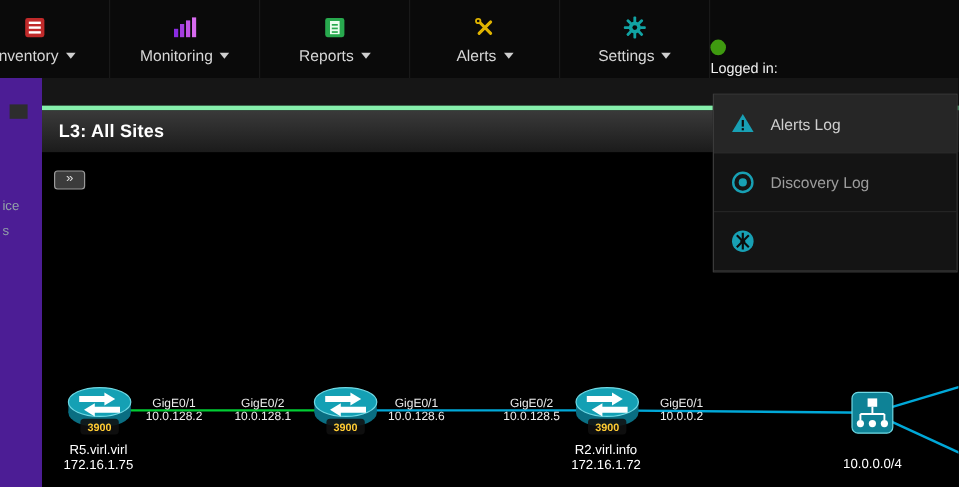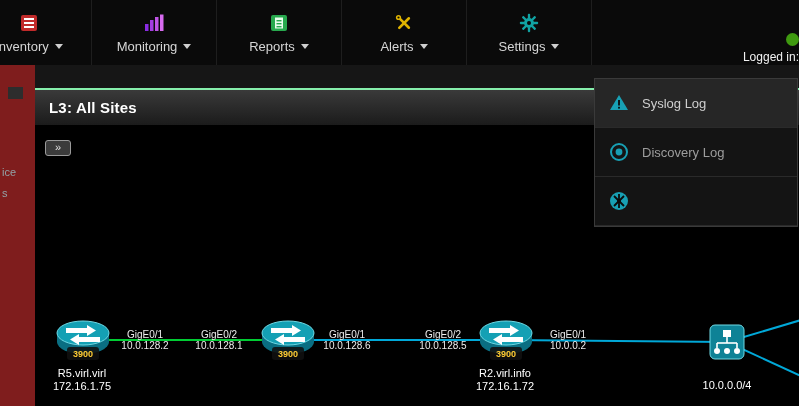--- a/index.html
+++ b/index.html
@@ -10,31 +10,31 @@
   
   #topnav { position:absolute; left:0; top:0; width:799px; height:65px; background:#080808; display:flex; }
   .nav-item { width:125px; height:65px; display:flex; flex-direction:column; align-items:center; justify-content:center;
               border-right:1px solid #1e1e1e; cursor:pointer; background:#0a0a0a; }
   .nav-item.first { margin-left:-33px; }
   .nav-item.active { background:#141414; }
   .nav-icon { height:22px; display:flex; align-items:center; justify-content:center; margin-bottom:5px; }
   .nav-label { font-size:13px; color:#d6d6d6; display:flex; align-items:center; }
   .caret { display:inline-block; width:0; height:0; border-left:4px solid transparent; border-right:4px solid transparent;
            border-top:5px solid #cfcfcf; margin-left:6px; }
-  .nav-right { flex:1; display:flex; flex-direction:column; align-items:flex-end; justify-content:flex-end; padding-bottom:1px; background:#0a0a0a; }
+  .nav-right { flex:1; display:flex; flex-direction:column; align-items:flex-start; justify-content:flex-end; padding-bottom:1px; background:#0a0a0a; }
   .status-dot { width:13px; height:13px; border-radius:50%; background:#3f9a10; margin-bottom:4px; }
   .logged-in { font-size:12px; color:#f2f2f2; white-space:nowrap; }
 
   
-  #left-strip { position:absolute; left:0; top:65px; width:35px; height:341px; background:#7f1d1d; overflow:hidden; }
+  #left-strip { position:absolute; left:0; top:65px; width:35px; height:341px; background:#4c1d95; overflow:hidden; }
   .frag { position:absolute; left:2px; font-size:11px; color:#93a3a8; white-space:nowrap; }
   #left-handle { position:absolute; left:8px; top:22px; width:15px; height:12px; background:#2d2d2d; }
 
   
-  #panel { position:absolute; left:35px; top:88px; width:764px; height:318px; background:#000; border-top:2px solid #86efac; }
+  #panel { position:absolute; left:35px; top:88px; width:764px; height:318px; background:#000; border-top:4px solid #86efac; }
   #panel-titlebar { height:36px; background:linear-gradient(#3a3a3a,#1b1b1b); border-bottom:1px solid #000;
                     display:flex; align-items:center; padding-left:14px; }
   #panel-title { font-size:15px; font-weight:bold; color:#fff; letter-spacing:.2px; }
   #map { position:relative; width:764px; height:281px; background:#000; overflow:hidden; }
   #expand-btn { position:absolute; left:10px; top:14px; width:26px; height:16px; background:#3b3b3b; border:1px solid #9a9a9a;
                 border-radius:3px; color:#e0e0e0; font-size:11px; line-height:13px; text-align:center; cursor:pointer; }
   #links-svg { position:absolute; left:0; top:0; }
 
   .device { position:absolute; cursor:pointer; }
   .dev-label { position:absolute; width:120px; text-align:center; font-size:11px; line-height:13px; color:#fff; }
@@ -255,21 +255,21 @@
 
   <div id="logs-menu">
     <div class="menu-item highlight">
       <span class="menu-icon">
         <svg width="20" height="20" viewBox="0 0 20 20">
             <path d="M10 2 L19 17 H1 Z" fill="#18a0b4"></path>
             <rect x="9.1" y="7" width="1.8" height="5.5" fill="#0b0b0b"></rect>
             <rect x="9.1" y="13.8" width="1.8" height="1.8" fill="#0b0b0b"></rect>
           </svg>
       </span>
-      <span>Syslog Log</span>
+      <span>Alerts Log</span>
     </div>
     <div class="menu-item">
       <span class="menu-icon">
         <svg width="20" height="20" viewBox="0 0 20 20">
             <circle cx="10" cy="10" r="8" fill="none" stroke="#18a0b4" stroke-width="2"></circle>
             <circle cx="10" cy="10" r="3.4" fill="#18a0b4"></circle>
           </svg>
       </span>
       <span>Discovery Log</span>
     </div>

